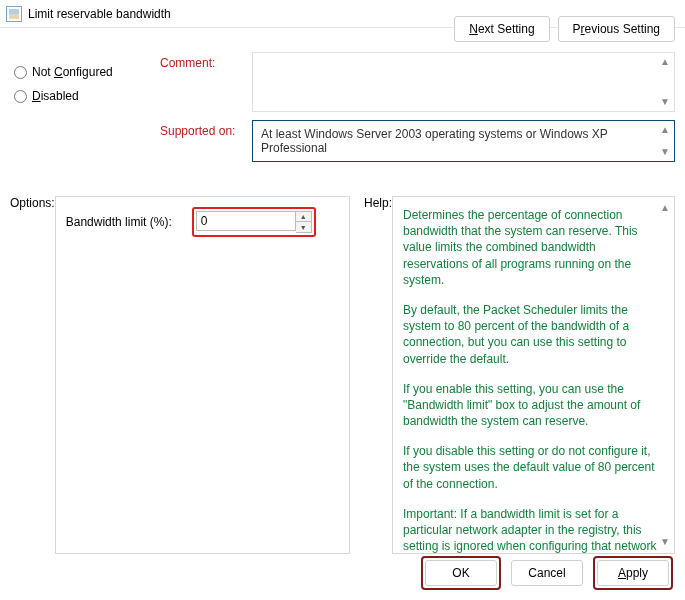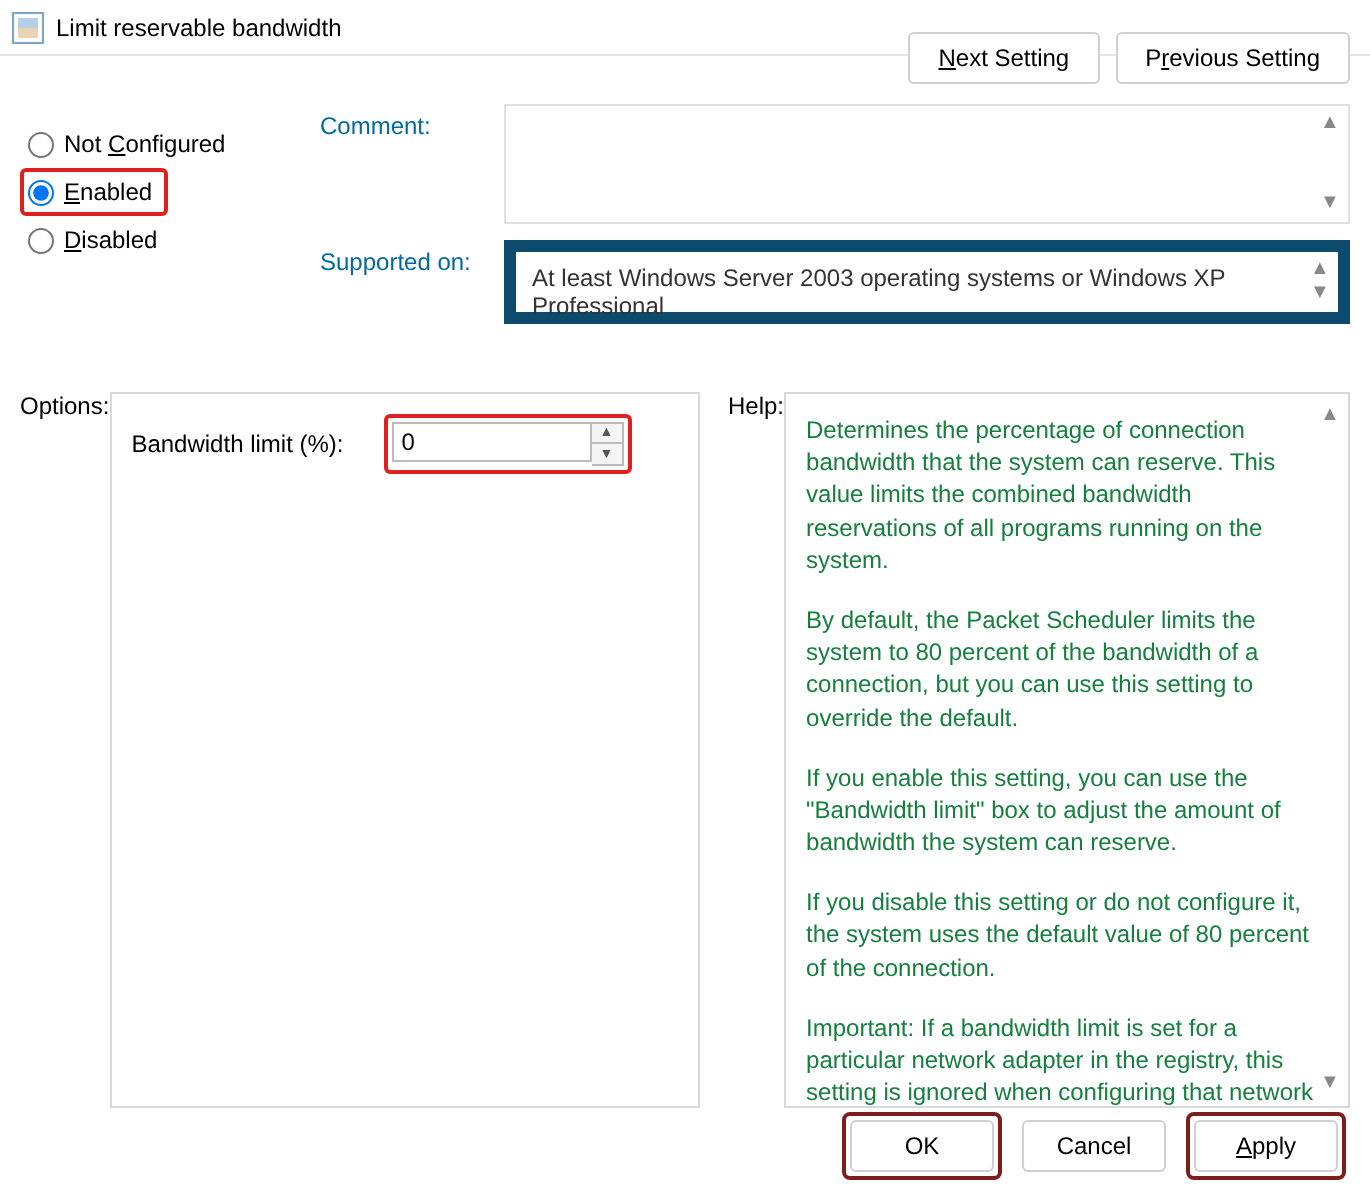--- a/index.html
+++ b/index.html
@@ -55,29 +55,29 @@
   }
   .radio-item input { margin: 0; }
   .radio-item .u { text-decoration: underline; }
   .enabled-highlight {
     border: 2px solid #e02020; border-radius: 3px;
     padding: 3px 6px 3px 2px;
     display: inline-flex;
   }
   .fields-col { flex: 1; }
   .field-row { display: flex; align-items: flex-start; margin-bottom: 8px; }
-  .field-label { width: 92px; padding-top: 4px; color: #0369a1; }
+  .field-label { width: 92px; padding-top: 4px; color: #b91c1c; }
   .textarea-box {
     flex: 1; border: 1px solid #e0e0e0; background: #fff;
     height: 60px; position: relative;
     padding: 4px 18px 4px 6px;
     color: #222;
   }
   .supported-box {
-    flex: 1; border: 6px solid #0c4a6e; background: #fff;
+    flex: 1; border: 1px solid #0c4a6e; background: #fff;
     height: 42px; position: relative;
     padding: 6px 18px 4px 8px;
     color: #333;
   }
   .scroll-arrow {
     position: absolute; right: 3px; width: 12px; height: 12px;
     color: #888; font-size: 10px; line-height: 12px; text-align: center;
     user-select: none;
   }
   .lower {
@@ -142,26 +142,20 @@
       <span>P</span><span class="und">r</span><span>evious Setting</span>
     </button>
   </div>
 
   <div class="upper">
     <div class="radio-col">
       <label class="radio-item">
         <input type="radio" name="state" style="">
         <span><span>Not </span><span class="u">C</span><span>onfigured</span></span>
       </label>
-      <div class="enabled-highlight">
-        <label class="radio-item" style="padding:0;">
-          <input type="radio" name="state" checked="" style="">
-          <span><span></span><span class="u">E</span><span>nabled</span></span>
-        </label>
-      </div>
       <label class="radio-item">
         <input type="radio" name="state" style="">
         <span><span></span><span class="u">D</span><span>isabled</span></span>
       </label>
     </div>
 
     <div class="fields-col">
       <div class="field-row">
         <div class="field-label">Comment:</div>
         <div class="textarea-box">

